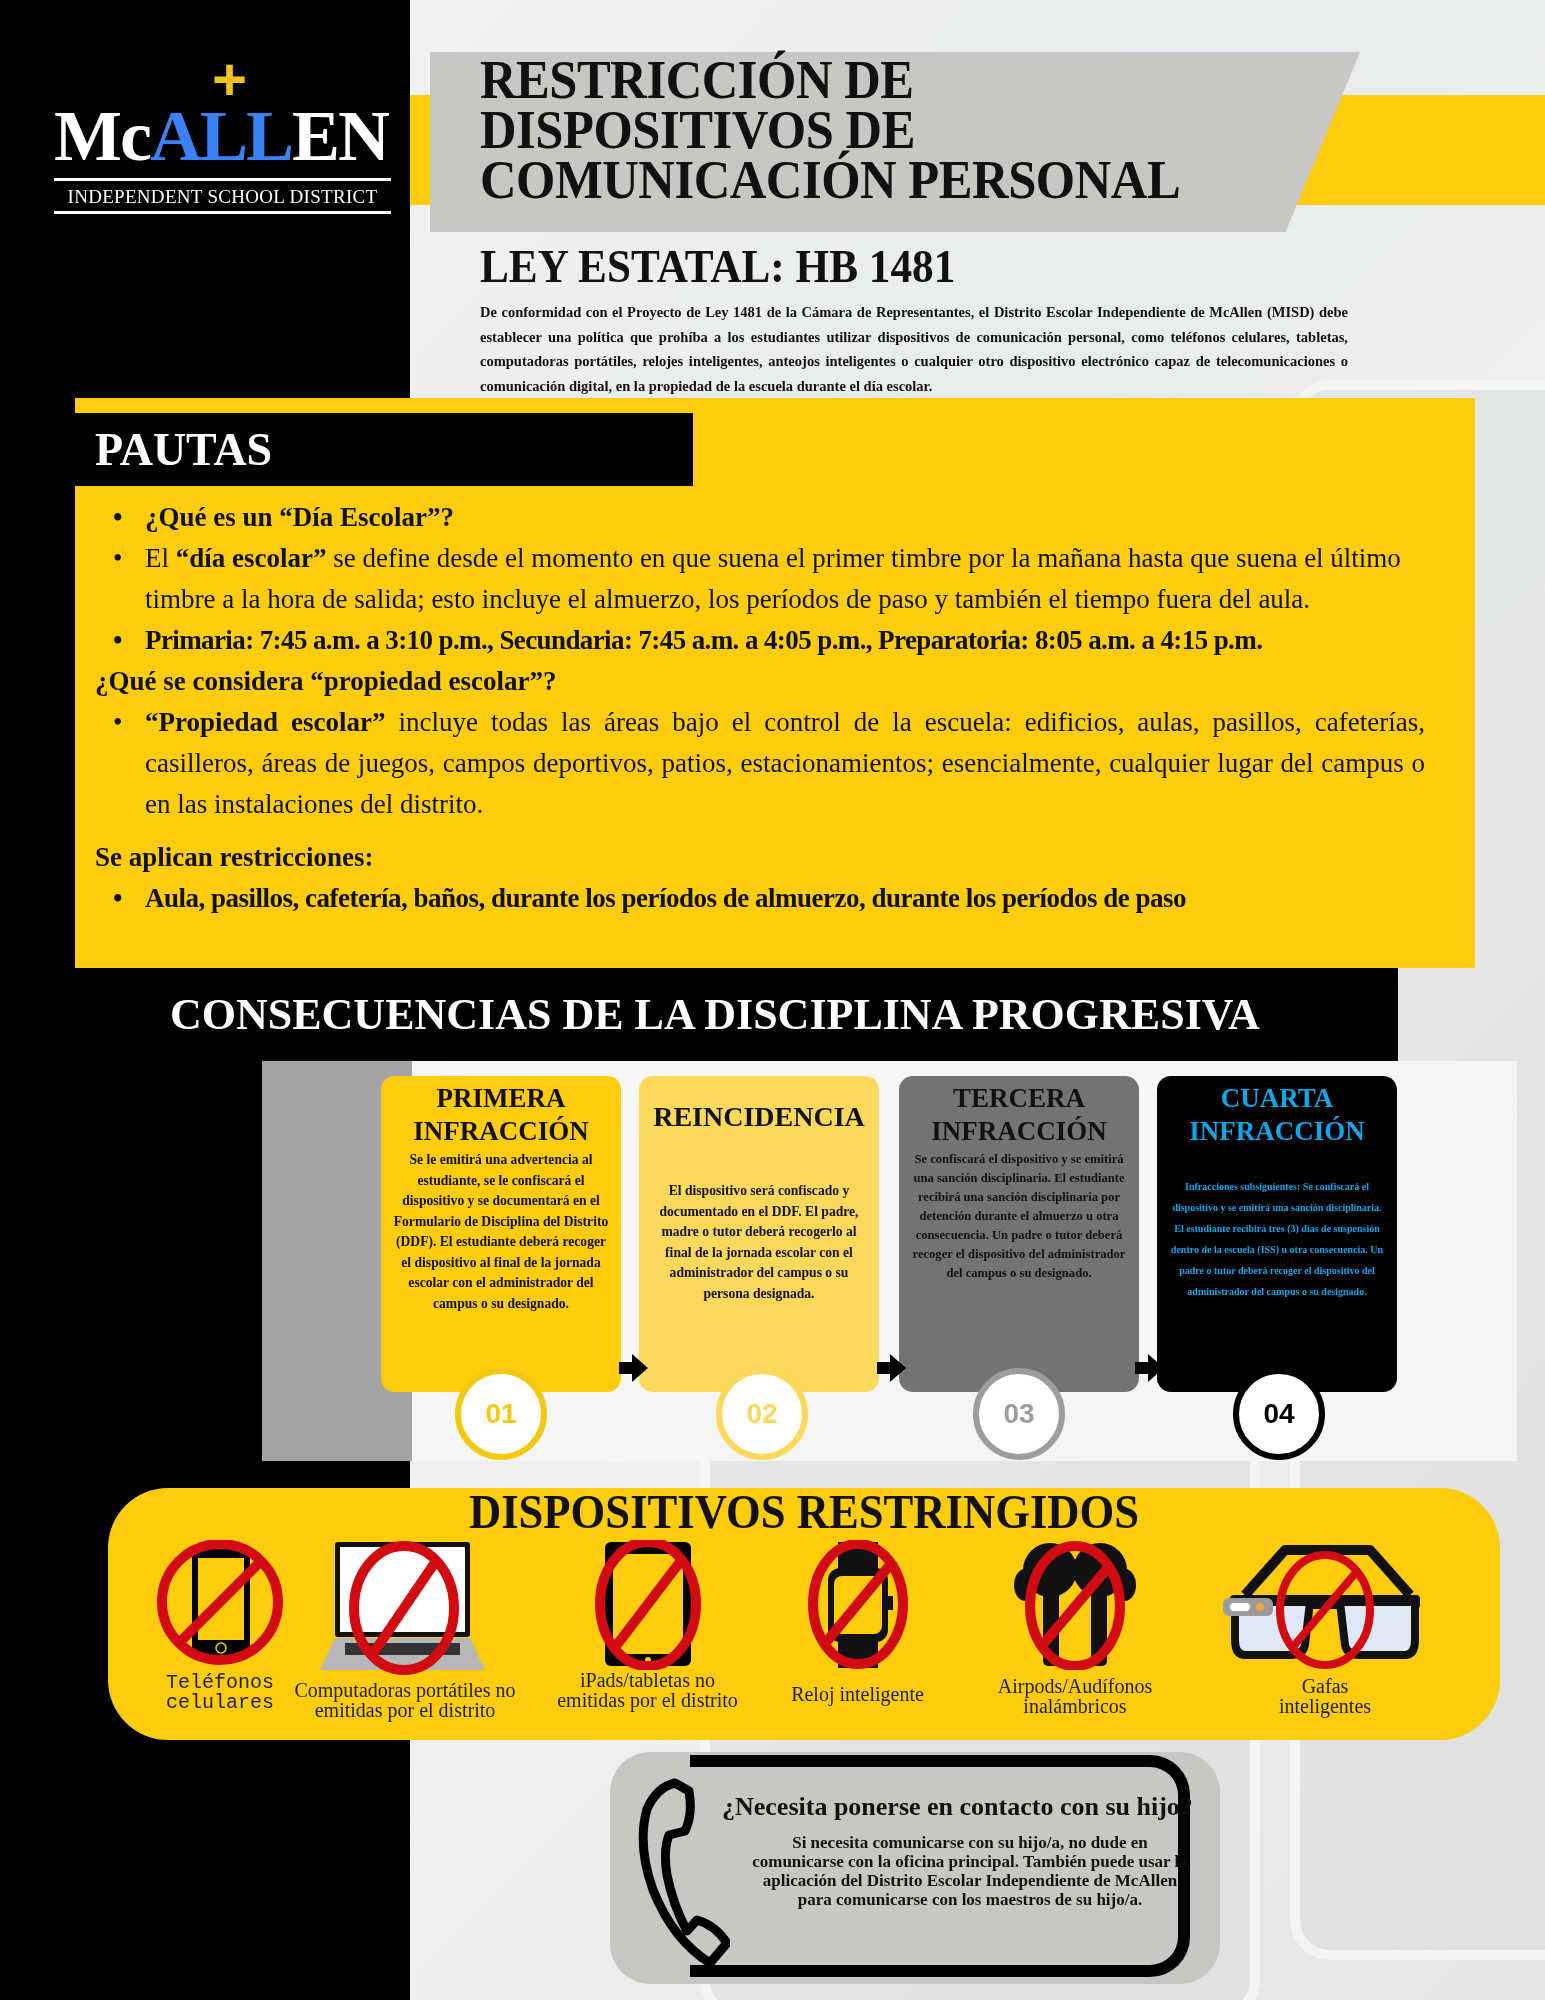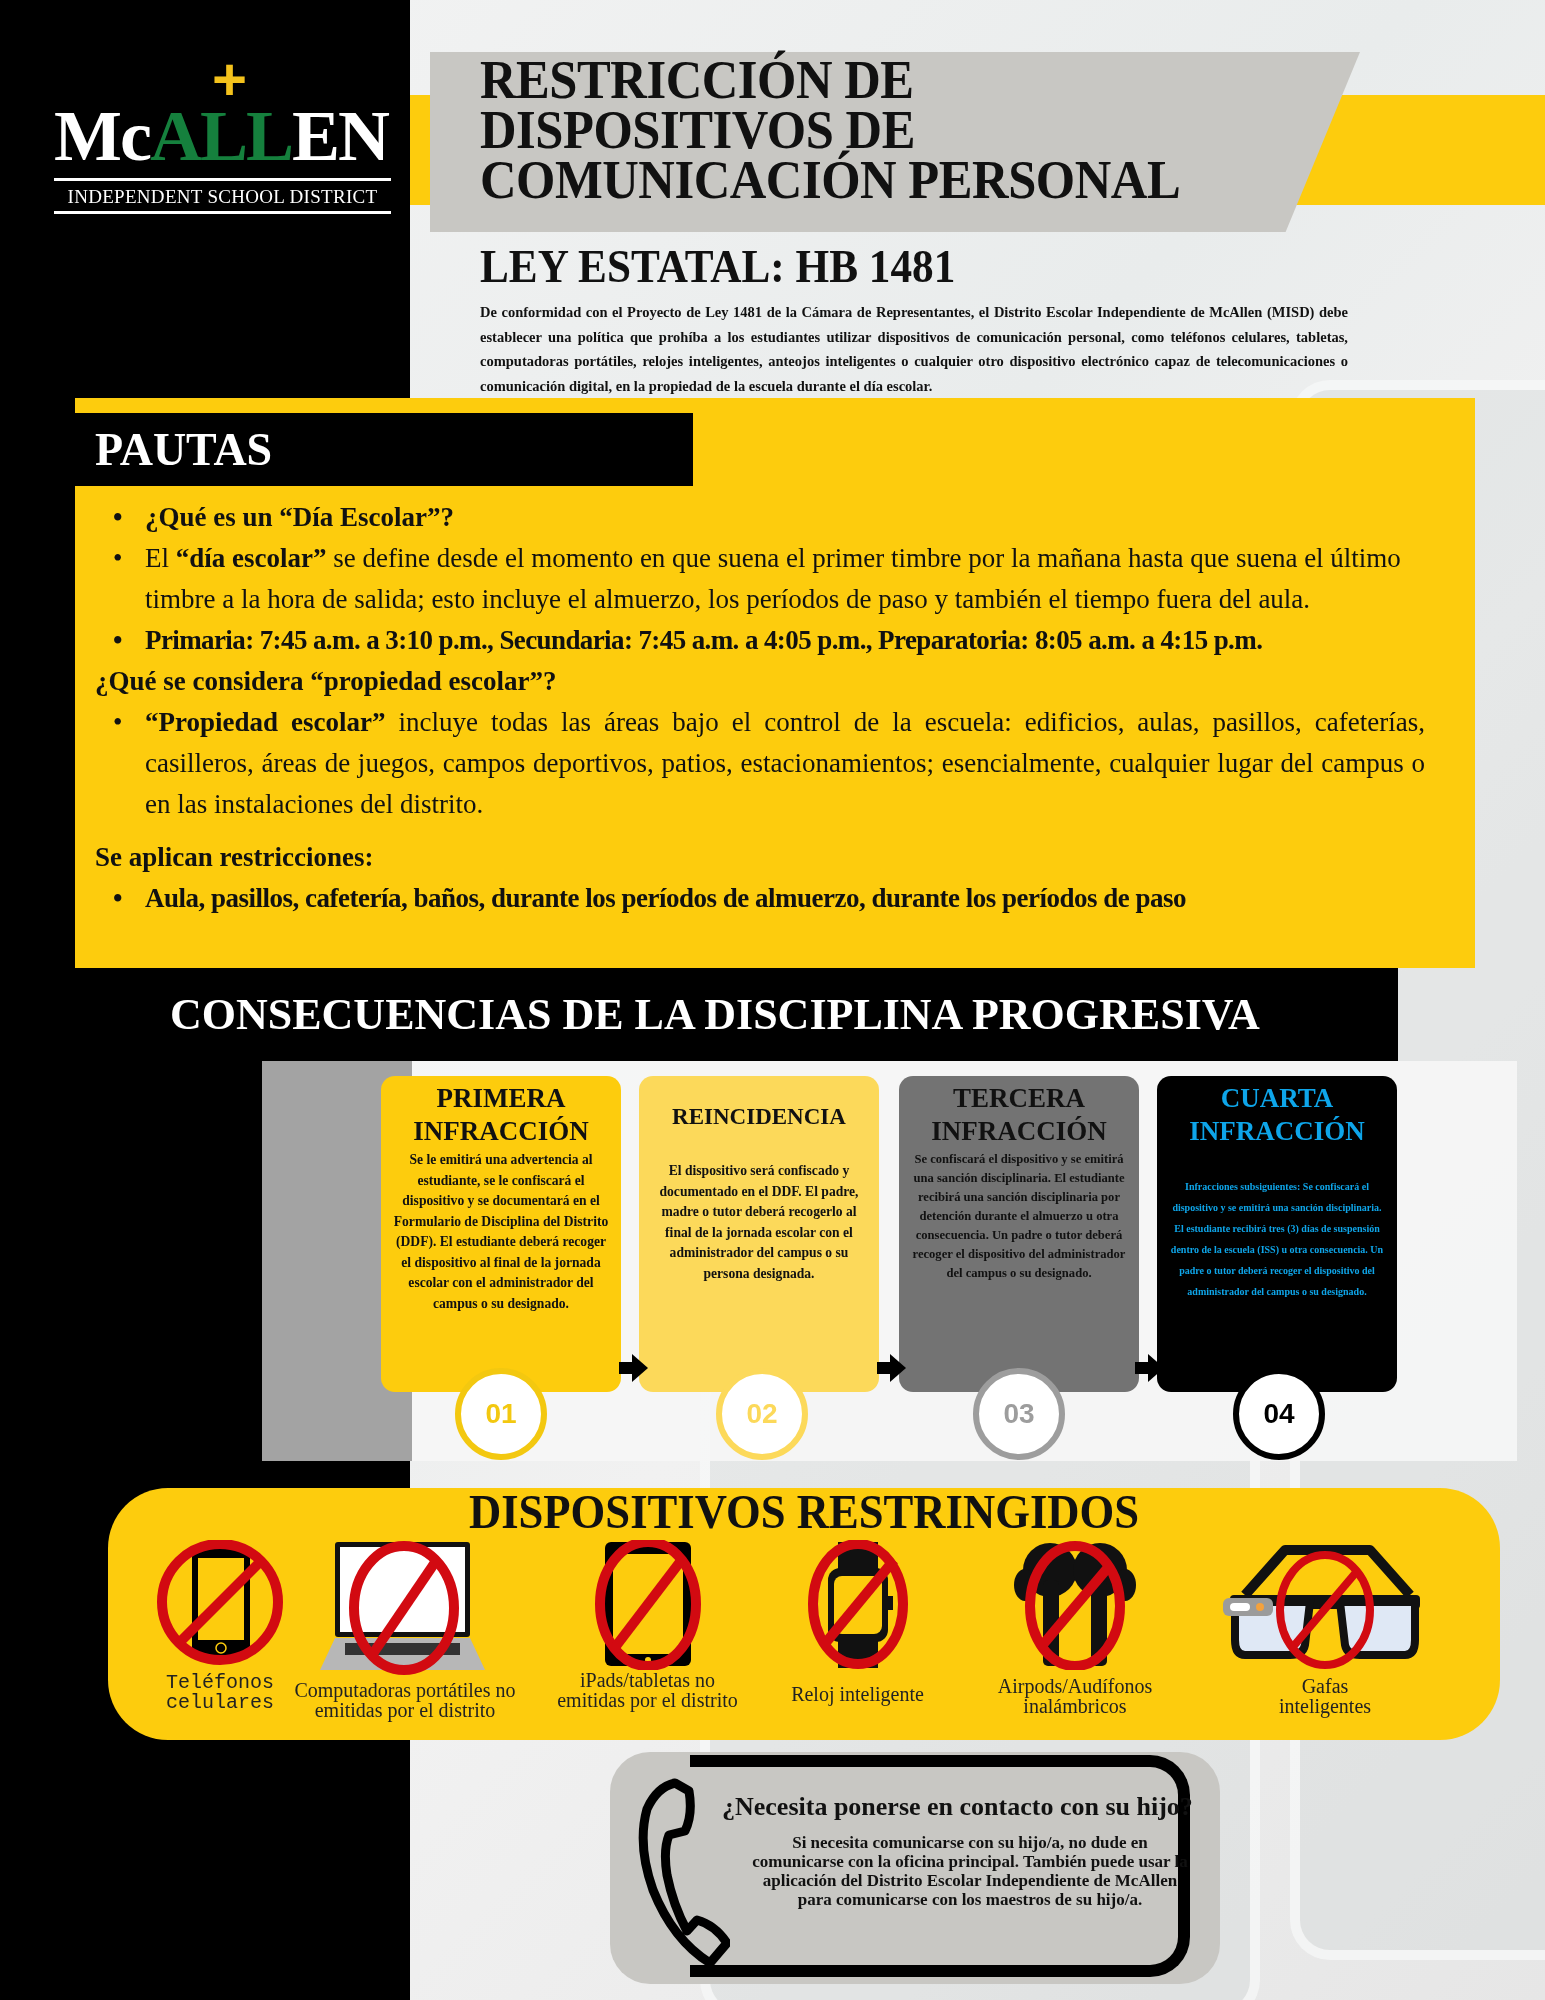--- a/index.html
+++ b/index.html
@@ -12,21 +12,21 @@
   }
   .abs { position: absolute; }
 
   
   .left-black { left: 0; top: 0; width: 410px; height: 2000px; background: #000; }
   .bg-device { border-radius: 40px; background: rgba(210,215,215,0.35); border: 10px solid rgba(255,255,255,0.6); }
 
   
   .logo { left: 52px; top: 50px; width: 345px; height: 180px; }
   .logo-word { position: absolute; left: 2px; top: 50px; font-family: "Liberation Serif", serif; font-weight: bold; font-size: 72px; letter-spacing: -2px; color: #fff; line-height: 1; white-space: nowrap; }
-  .logo-word .y { color: #15803d; }
+  .logo-word .y { color: #3b82f6; }
   .logo-plus { position: absolute; left: 160px; top: 0; color: #f4c21c; font-size: 60px; font-weight: bold; font-family: "Liberation Sans", sans-serif; line-height: 1; }
   .logo-rule { position: absolute; left: 2px; width: 337px; height: 3px; background: #fff; }
   .logo-sub { position: absolute; left: 2px; top: 136px; width: 337px; text-align: center; font-size: 19px; color: #fff; letter-spacing: 0.3px; white-space: nowrap; }
 
   
   .yellow-band { left: 410px; top: 95px; width: 1135px; height: 110px; background: #fdcc0d; clip-path: polygon(0 0, 100% 0, 100% 100%, 0 100%); }
   .title-gray { left: 430px; top: 52px; width: 930px; height: 180px; background: #c8c7c3; clip-path: polygon(0 0, 100% 0, 92% 100%, 0 100%); }
   .title { left: 480px; top: 55px; width: 900px; font-family: "Liberation Serif", serif; font-weight: bold; font-size: 55px; line-height: 50px; letter-spacing: -0.5px; transform: scaleX(0.92); transform-origin: left top; }
   .subtitle { left: 480px; top: 243px; font-weight: bold; font-size: 47px; line-height: 1; transform: scaleX(0.92); transform-origin: left top; white-space: nowrap; }
   .intro { left: 480px; top: 300px; width: 868px; font-weight: bold; font-size: 14.5px; line-height: 24.5px; text-align: justify; }
@@ -45,21 +45,21 @@
 
   
   .cons-head { left: 138px; top: 968px; width: 1260px; height: 93px; background: #000; color: #fff; font-weight: bold; font-size: 44px; line-height: 93px; padding-left: 32px; white-space: nowrap; }
   .cons-gray { left: 262px; top: 1061px; width: 150px; height: 400px; background: #a3a3a3; }
   .cons-white { left: 412px; top: 1061px; width: 1105px; height: 400px; background: rgba(246,246,246,0.9); }
   .card { position: absolute; top: 1076px; width: 240px; height: 316px; border-radius: 14px; padding: 6px 10px; text-align: center; }
   .card h3 { font-size: 27px; line-height: 33px; font-weight: bold; margin-bottom: 2px; }
   .card p { font-size: 13.6px; line-height: 20.5px; font-weight: bold; }
   .c1 { left: 381px; background: #fdcc0d; }
   .c2 { left: 639px; background: #fcd95a; }
-  .c2 h3 { margin-top: 18px; margin-bottom: 28px; font-size: 23px; }
+  .c2 h3 { margin-top: 18px; margin-bottom: 48px; font-size: 28px; }
   .c3 { left: 899px; background: #737373; }
   .c4 { left: 1157px; background: #000; color: #0ea5e9; }
   .num { position: absolute; top: 1368px; width: 92px; height: 92px; border-radius: 50%; background: #fff; border: 6px solid; font-family: "Liberation Sans", sans-serif; font-weight: bold; font-size: 28px; text-align: center; line-height: 80px; }
   .n1 { left: 455px; border-color: #f3c810; color: #f3c810; }
   .n2 { left: 716px; border-color: #fcd95a; color: #fcd95a; }
   .n3 { left: 973px; border-color: #9d9d9d; color: #9d9d9d; }
   .n4 { left: 1233px; border-color: #000; color: #000; }
   .arrow { position: absolute; top: 1354px; width: 0; height: 0; }
   .arrow .bar { position: absolute; left: 0; top: 8px; width: 14px; height: 12px; background: #000; }
   .arrow .tip { position: absolute; left: 13px; top: 0; border-left: 16px solid #000; border-top: 14px solid transparent; border-bottom: 14px solid transparent; }

